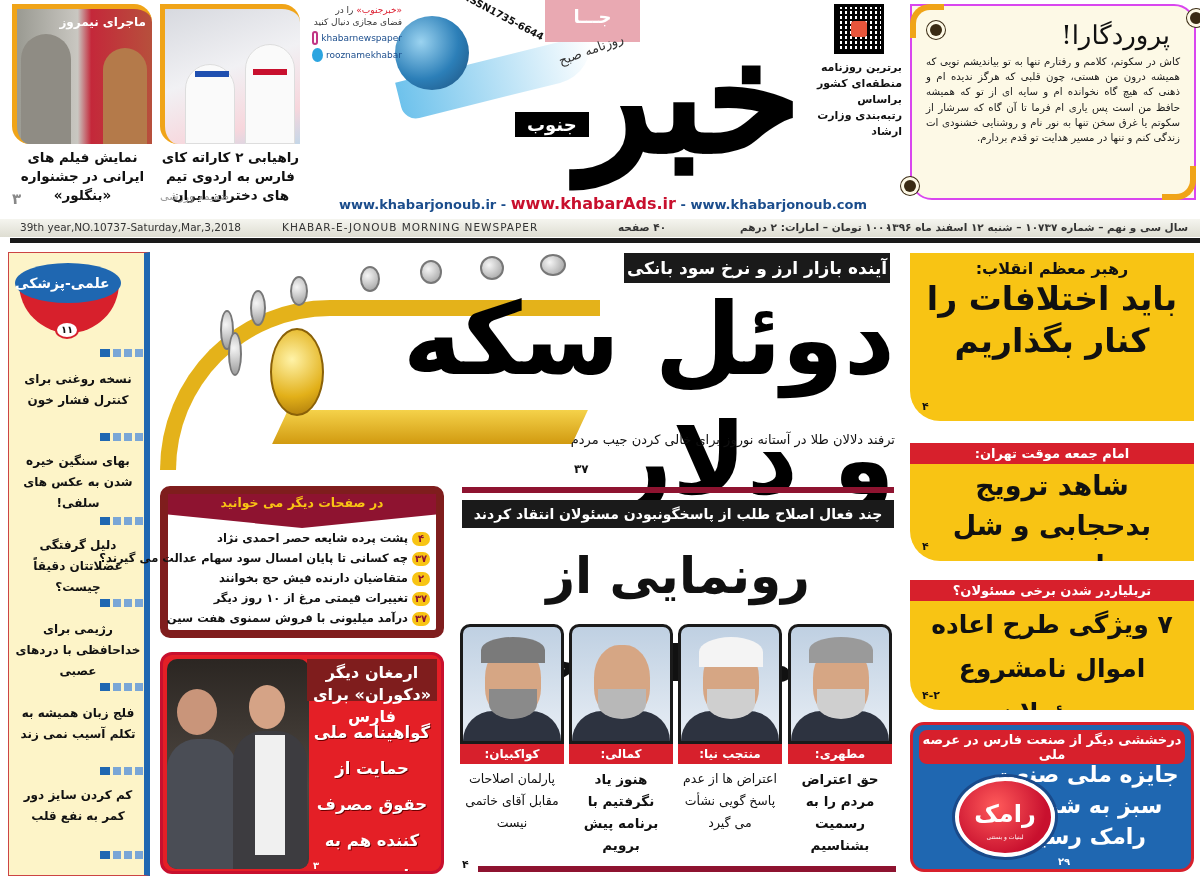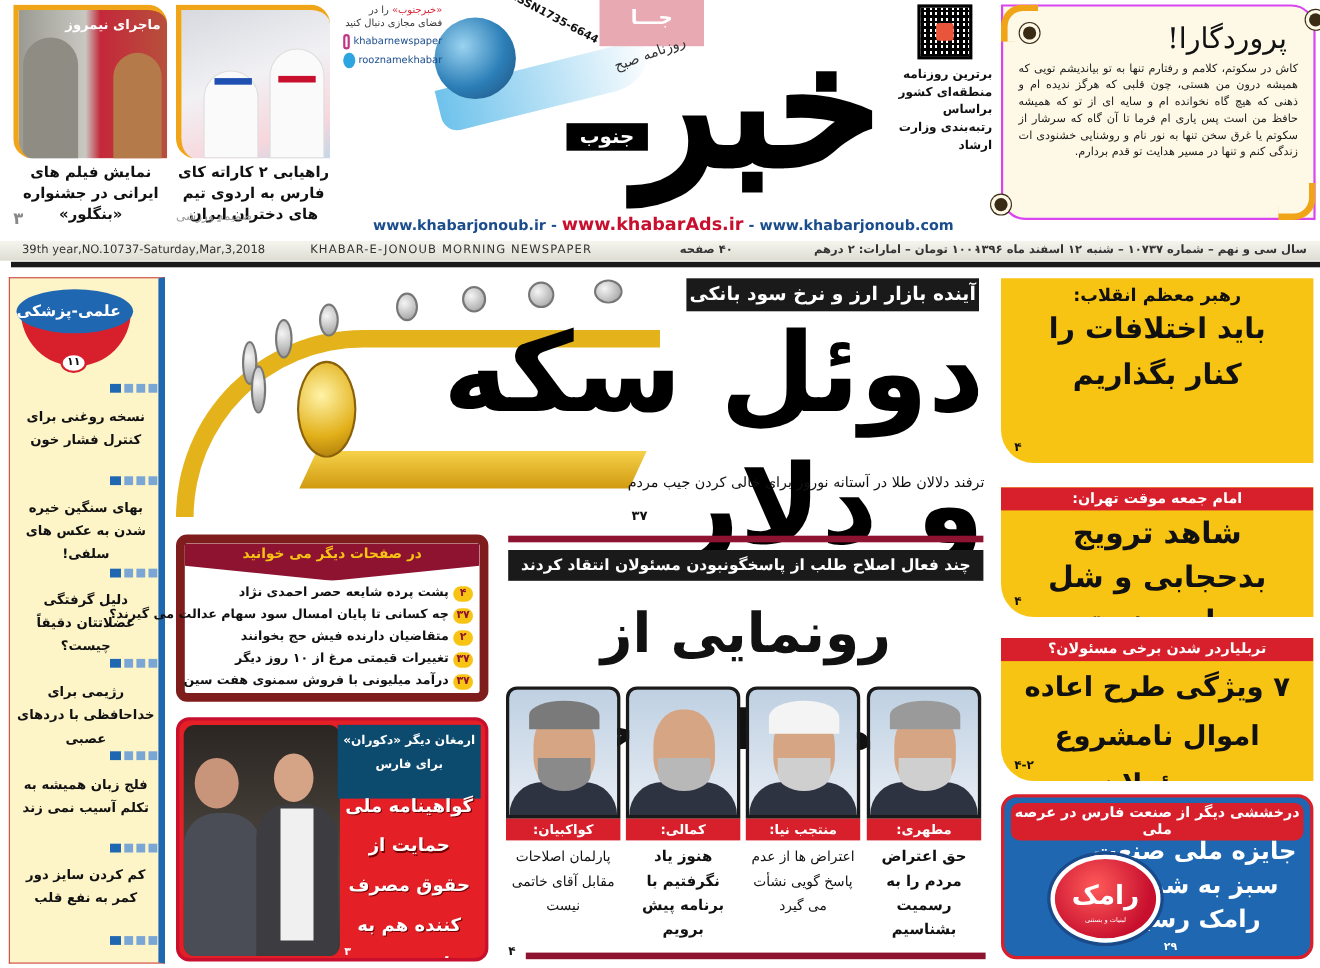--- a/index.html
+++ b/index.html
@@ -121,21 +121,21 @@
   .bottom-rule { left: 478px; top: 866px; width: 418px; height: 6px; background:#8e1330; }
 
   
   .cons-box { left: 160px; top: 652px; width: 284px; height: 222px; background:#e41f26; border-radius: 12px; overflow:hidden; border: 3px solid #c8102e; }
   .cons-box .photo { position:absolute; left: 4px; top: 4px; width: 142px; height: 210px; border-radius: 10px; background: linear-gradient(#2b2622,#4d4640 60%, #3a3a3a); overflow:hidden; }
   .cons-box .photo .p1 { position:absolute; left: 10px; top: 30px; width: 40px; height: 46px; border-radius:50%; background:#c9957a; }
   .cons-box .photo .p2 { position:absolute; left: 82px; top: 26px; width: 36px; height: 44px; border-radius:50%; background:#d5a386; }
   .cons-box .photo .s1 { position:absolute; left: 0; top: 80px; width: 70px; height: 140px; background:#4a4d55; border-radius: 30px 30px 0 0; }
   .cons-box .photo .s2 { position:absolute; left: 66px; top: 72px; width: 74px; height: 150px; background:#3d3c40; border-radius: 30px 30px 0 0; }
   .cons-box .photo .shirt { position:absolute; left: 88px; top: 76px; width: 30px; height: 120px; background:#f0f0f0; }
-  .cons-box .kicker { position:absolute; right: 4px; top: 4px; width: 130px; height: 67px; background:#0c4a6e; color:#fff; font-size: 11px; font-weight:bold; text-align:center; line-height: 22px; padding-top: 3px; }
+  .cons-box .kicker { position:absolute; right: 4px; top: 4px; width: 130px; height: 42px; background:#7f1d1d; color:#fff; font-size: 16px; font-weight:bold; text-align:center; line-height: 22px; padding-top: 3px; }
   .cons-box .head { position:absolute; right: 6px; top: 60px; width: 126px; color:#fff; font-weight:bold; font-size: 16.5px; line-height: 36px; text-align:center; text-shadow: 1px 1px 0 #6b0000; }
   .cons-box .pg { position:absolute; left: 150px; bottom: 0; color:#fff; font-size: 10px; font-weight:bold; }
 </style>
 </head>
 <body>
 
 <div class="abs prayer-box rtl">
   <div class="corner-tl"></div>
   <div class="corner-br"></div>
   <div class="orn" style="left:18px;top:18px"></div>
@@ -197,21 +197,21 @@
   <span style="left:20px">39th year,NO.10737-Saturday,Mar,3,2018</span>
   <span style="left:282px;letter-spacing:1px">KHABAR-E-JONOUB MORNING NEWSPAPER</span>
   <span style="left:618px;font-weight:bold" class="rtl">۴۰ صفحه</span>
   <span style="left:740px;font-weight:bold" class="rtl">۱۰۰۰ تومان – امارات: ۲ درهم</span>
   <span style="right:12px;font-weight:bold" class="rtl">سال سی و نهم – شماره ۱۰۷۳۷ – شنبه ۱۲ اسفند ماه ۱۳۹۶</span>
 </div>
 <div class="abs black-rule"></div>
 
 <div class="abs ybox rtl" style="top:253px;height:168px">
   <div class="sub">رهبر معظم انقلاب:</div>
-  <div class="head" style="font-size:26px;line-height:42px;padding:0 14px">باید اختلافات را کنار بگذاریم</div>
+  <div class="head" style="font-size:33px;line-height:42px;padding:0 14px">باید اختلافات را کنار بگذاریم</div>
   <div class="pg">۴</div>
 </div>
 
 <div class="abs ybox rtl" style="top:443px;height:118px">
   <div class="kicker">امام جمعه موقت تهران:</div>
   <div class="head" style="font-size:27px;line-height:40px;padding:2px 14px 0">شاهد ترویج بدحجابی و شل حجابی هستیم</div>
   <div class="pg">۴</div>
 </div>
 
 <div class="abs ybox rtl" style="top:580px;height:130px">

